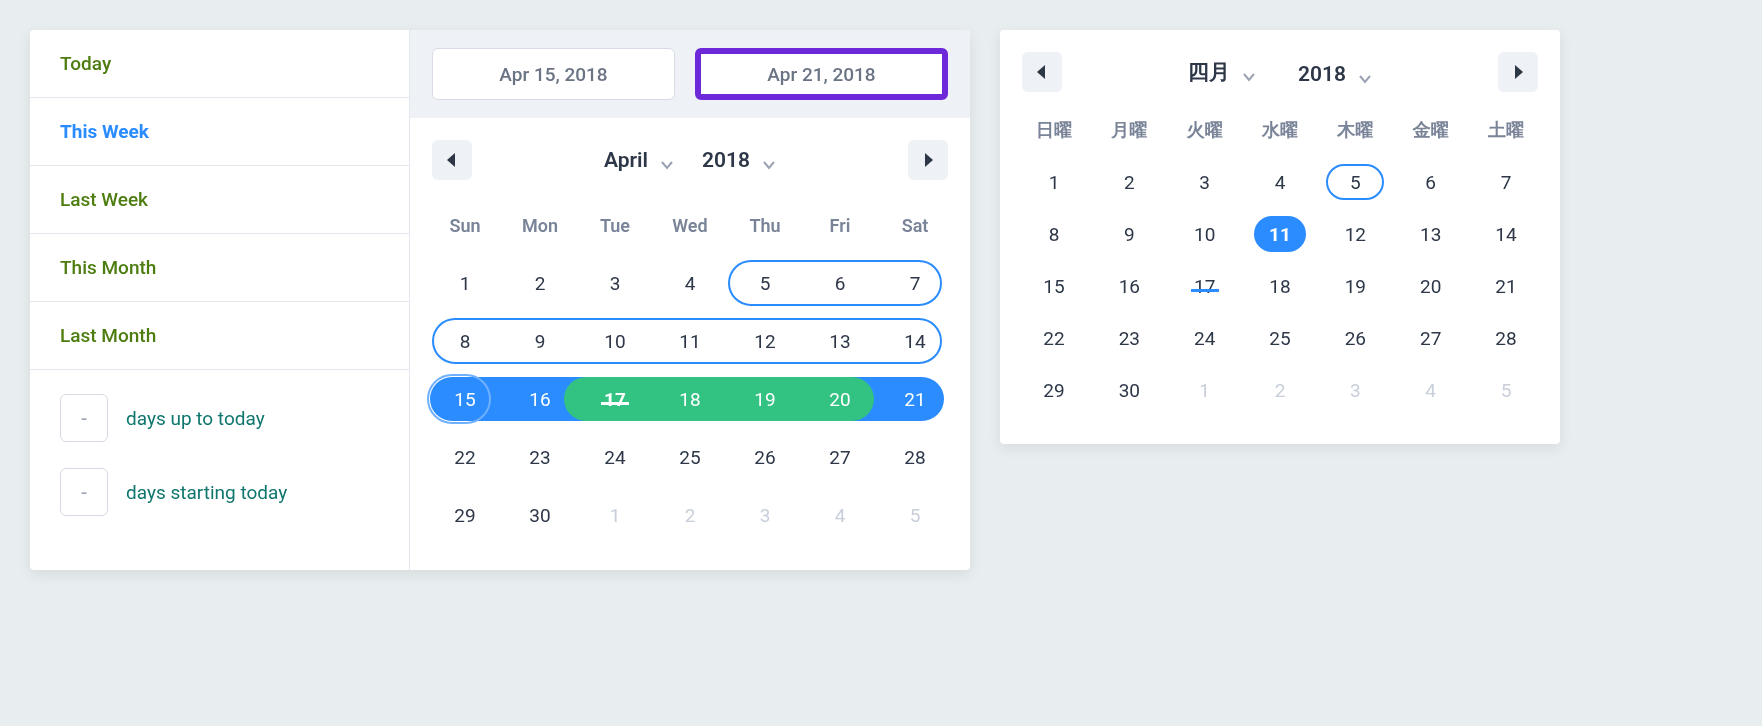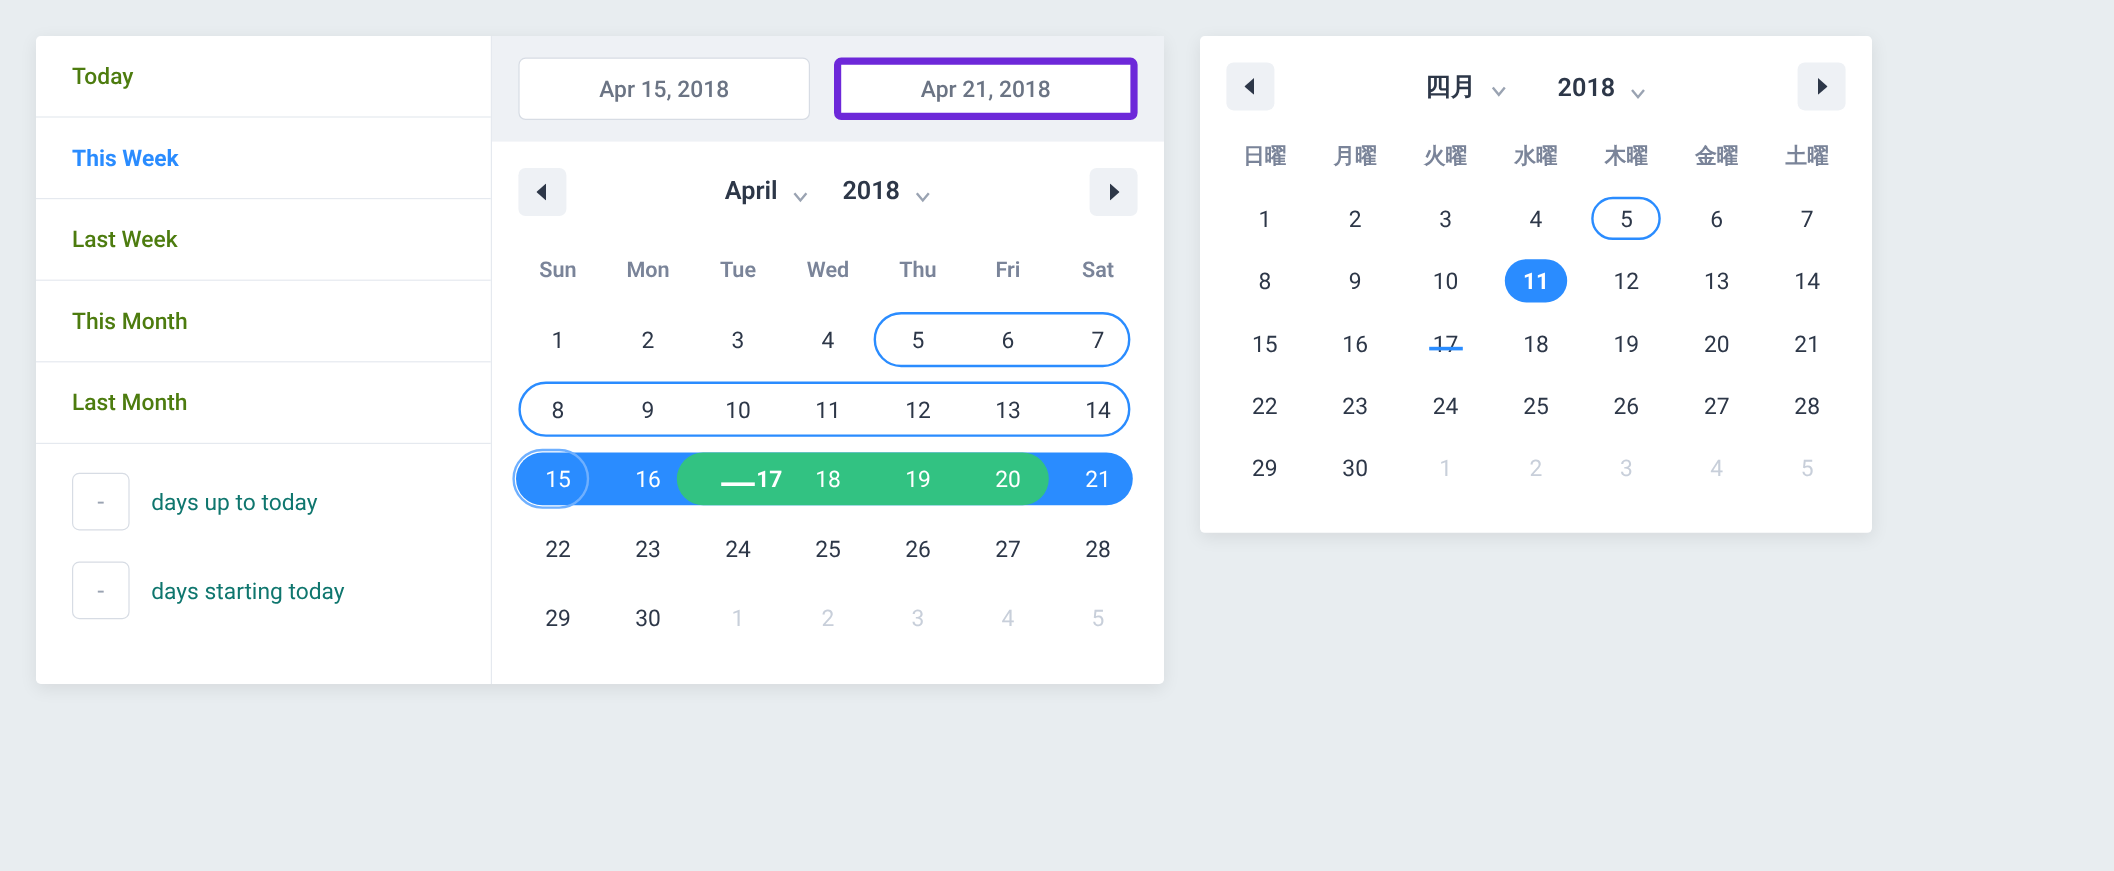--- a/index.html
+++ b/index.html
@@ -176,21 +176,20 @@
     border-radius: 22px;
     pointer-events: none;
   }
   .range-blue { background: #2a8cff; }
   .range-green { background: #32c282; }
 
   .white { color: #fff; }
   .bold { font-weight: 700; }
   .underline {
     position: relative;
-    text-align: right;
   }
   .underline::after {
     content: "";
     position: absolute;
     left: 50%;
     transform: translateX(-50%);
     bottom: 6px;
     width: 28px;
     height: 3px;
     background: currentColor;

